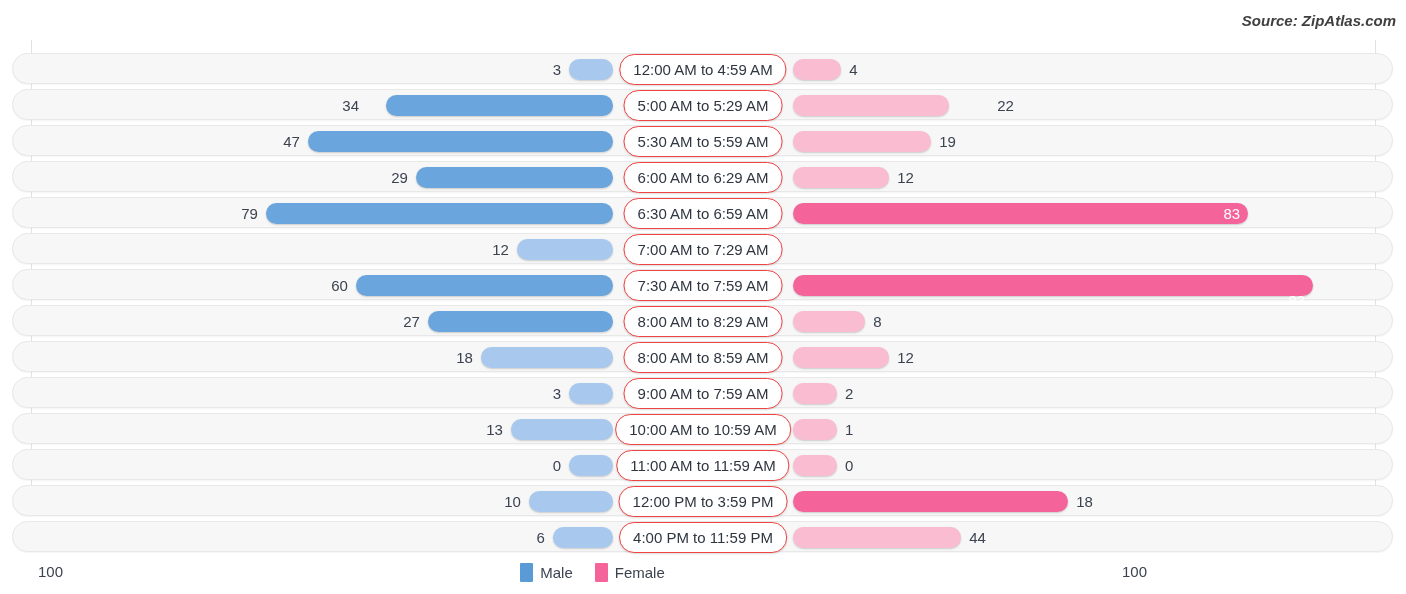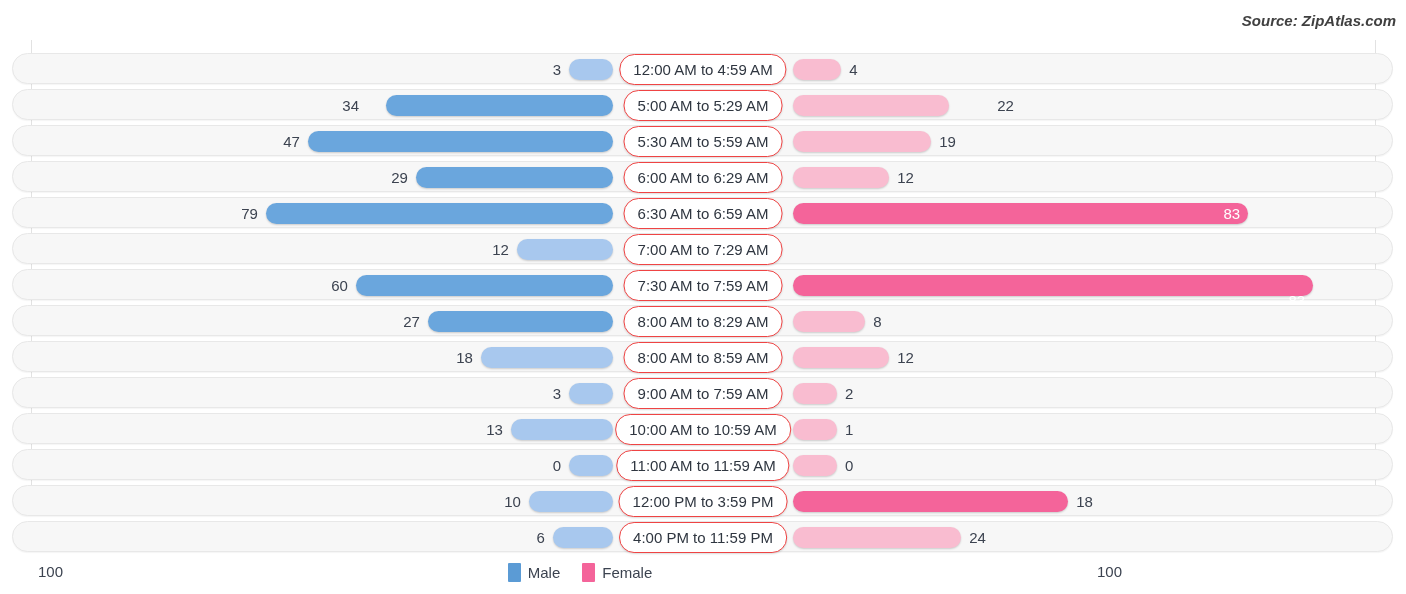--- a/index.html
+++ b/index.html
@@ -136,20 +136,21 @@
     z-index: 5;
   }
 
   
   .footer {
     position: absolute;
     left: 0;
     top: 555px;
     width: 1160px;
     height: 39px;
+    padding-left: 25px;
   }
   .axis-max {
     position: absolute;
     top: 8px;
     font-size: 15px;
     color: #3c4350;
   }
   .axis-max.l { left: 38px; }
   .axis-max.r { right: 38px; }
 
@@ -343,21 +344,21 @@
         <div class="pill">12:00 PM to 3:59 PM</div>
       </div>
       <div class="row">
         <div class="track"></div>
         <div class="half left">
           <div class="bar male" title="4:00 PM to 11:59 PM — Male: 6" style="width: 60.2px; right: 90px; background: rgb(168, 200, 238);"></div>
           <div class="val outside-left" style="right: 158.2px;">6</div>
         </div>
         <div class="half right">
           <div class="bar female" title="4:00 PM to 11:59 PM — Female: 24" style="width: 168.2px; left: 90px; background: rgb(249, 188, 208);"></div>
-          <div class="val outside-right" style="left: 266.2px;">24</div>
+          <div class="val outside-right" style="left: 266.2px;">44</div>
         </div>
         <div class="pill">4:00 PM to 11:59 PM</div>
       </div>
     </div>
 </div>
 
 <div class="footer">
   <div class="axis-max l">100</div>
   <div class="axis-max r">100</div>
   <div class="legend" id="legend">

